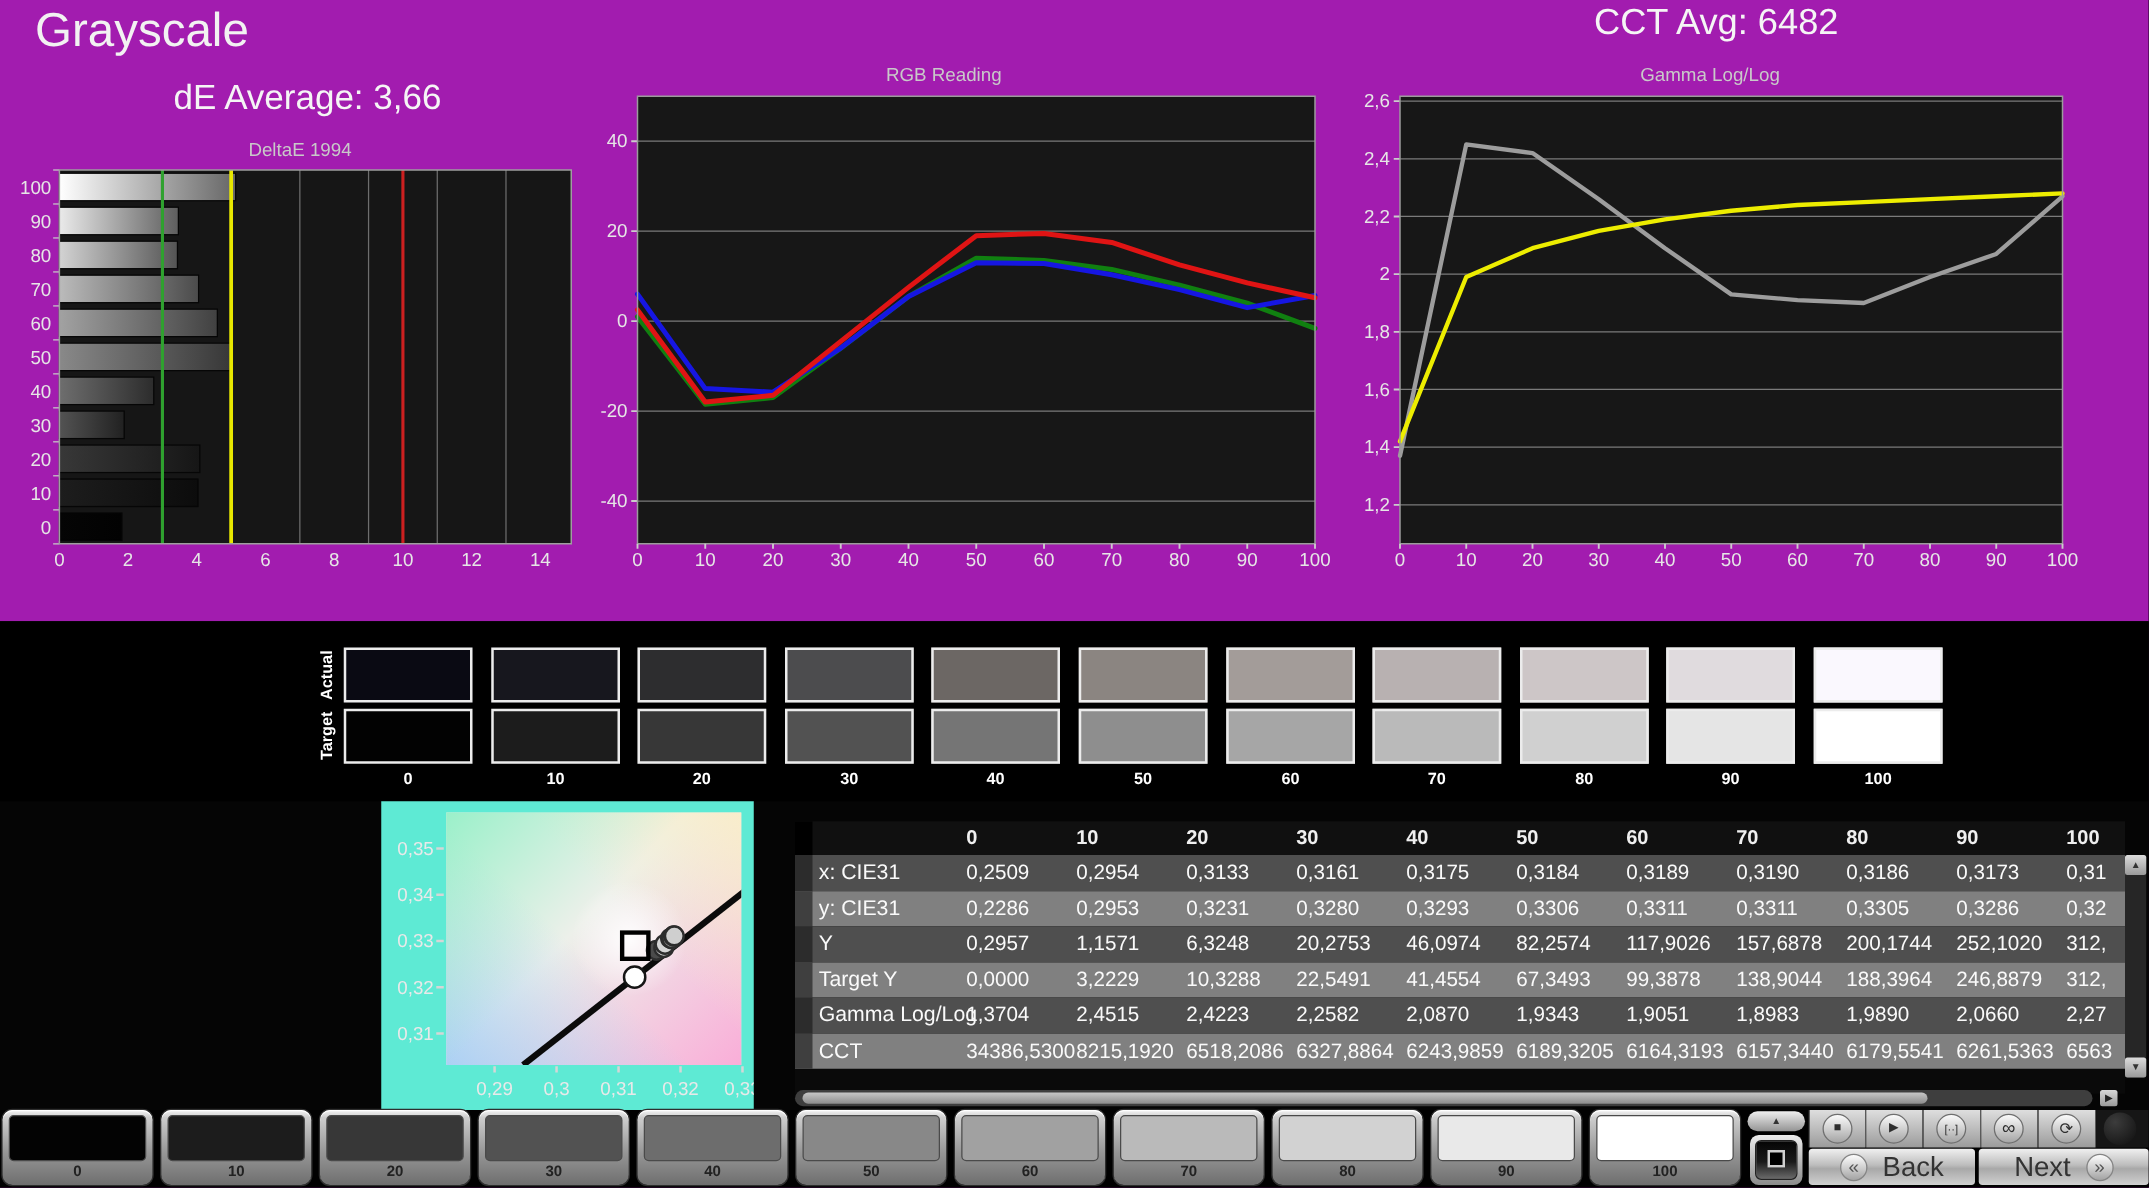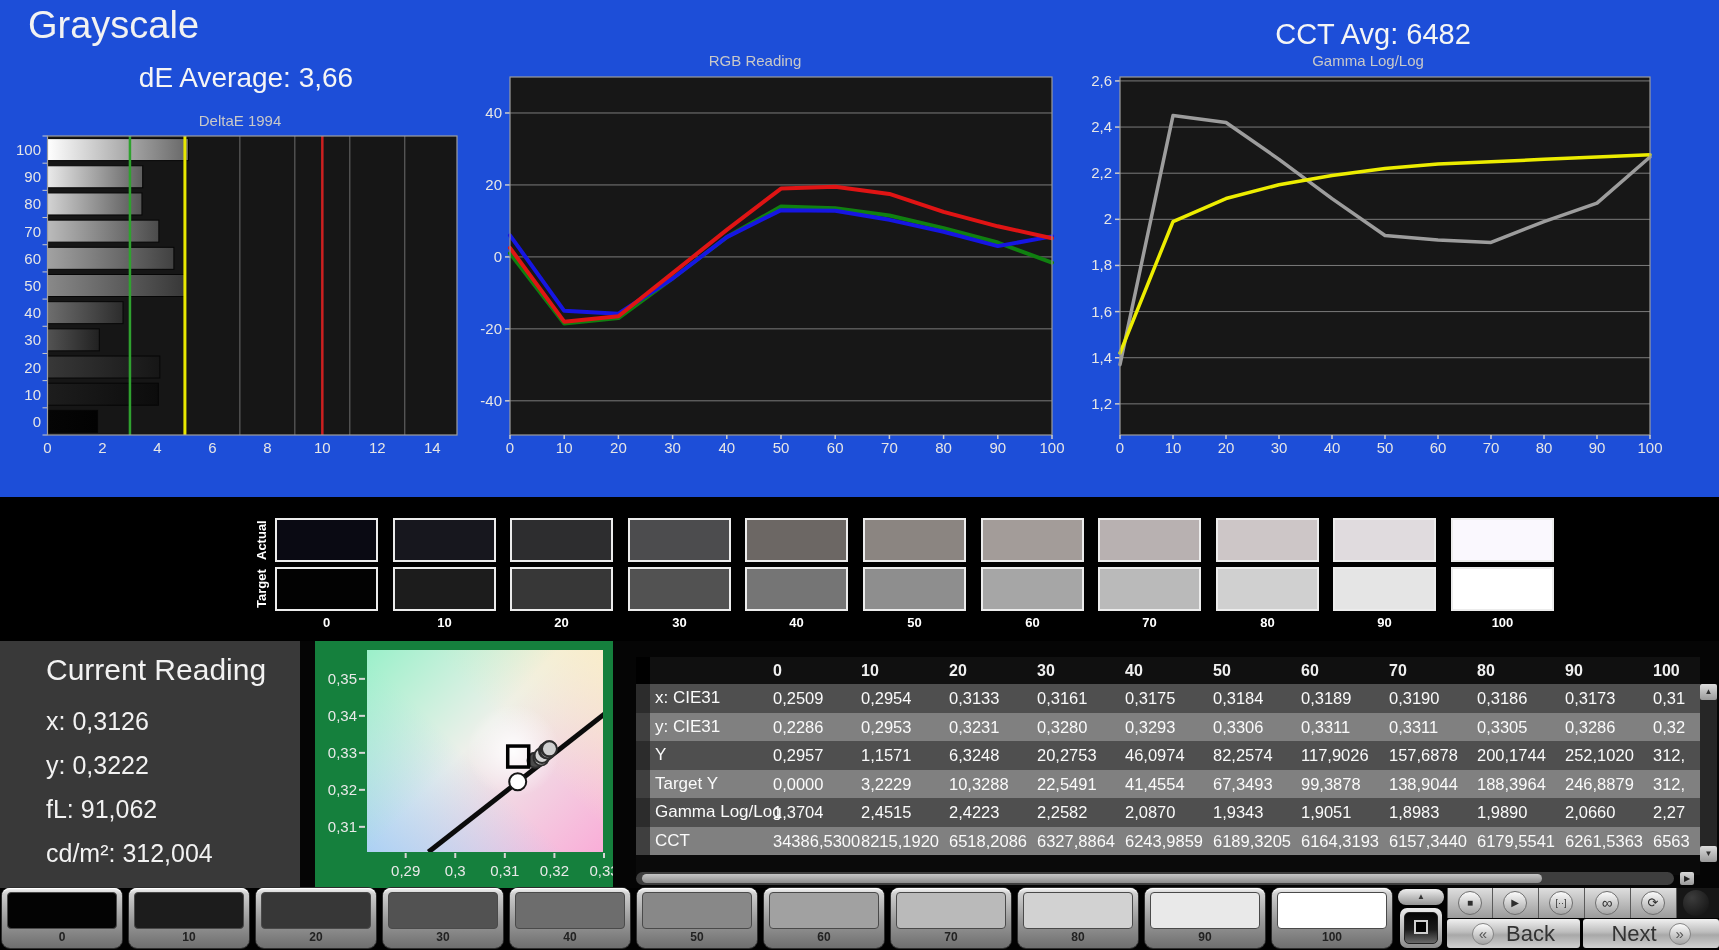--- a/index.html
+++ b/index.html
@@ -1,26 +1,26 @@
 <!DOCTYPE html>
 <html><head>
 <meta charset="utf-8">
 <style>
   *{box-sizing:border-box;margin:0;padding:0}
   html,body{width:1719px;height:950px;overflow:hidden;background:#000;
     font-family:"Liberation Sans",sans-serif;position:relative}
   #app{position:absolute;inset:0}
 
   
-  #top-section{position:absolute;left:0;top:0;width:1719px;height:497px;background:#1d4ed8}
+  #top-section{position:absolute;left:0;top:0;width:1719px;height:497px;background:#a21caf}
   .big-title{position:absolute;color:#f2f2f2;font-size:38px;white-space:nowrap}
   .stat{position:absolute;color:#f5f5f5;font-size:29px;text-align:center;width:400px;white-space:nowrap}
   #de-avg{left:46px;top:62px;width:400px;font-size:28px}
   #tg-stat{left:563px;top:6px}
-  #cct-stat{left:1173px;top:18px}
+  #cct-stat{left:1173px;top:2px}
   .chart-sub{position:absolute;color:#c9c9c9;font-size:15px;text-align:center;width:300px}
   #sub-de{left:90px;top:112px}
   #sub-rgb{left:605px;top:52px}
   #sub-gamma{left:1218px;top:52px}
   #de-svg{position:absolute;left:0;top:0}
   #rgb-svg{position:absolute;left:470px;top:0}
   #gamma-svg{position:absolute;left:1070px;top:0}
 
   
   #swatch-section{position:absolute;left:0;top:497px;width:1719px;height:144px;background:#000}
@@ -31,21 +31,21 @@
   .sw{position:absolute;width:103px;height:44px;border:2px solid #ececec}
   .sw-label{position:absolute;top:118px;width:103px;text-align:center;color:#fff;font-size:13px;font-weight:bold}
 
   
   #bottom-section{position:absolute;left:0;top:641px;width:1719px;height:247px;background:#050505}
   #reading-panel{position:absolute;left:0;top:0;width:300px;height:247px;background:#393939;color:#f2f2f2}
   .cr-title{position:absolute;left:46px;top:12px;font-size:30px}
   .cr-line{position:absolute;left:46px;font-size:25px;white-space:nowrap}
   #cr0{top:66px}#cr1{top:110px}#cr2{top:154px}#cr3{top:198px}
 
-  #cie-panel{position:absolute;left:315px;top:0;width:298px;height:247px;background:#15803d}
+  #cie-panel{position:absolute;left:305px;top:0;width:298px;height:247px;background:#5eead4}
   #cie-grad{position:absolute;left:52px;top:9px;width:236px;height:202px;
     background-color:#edf0ea;
     background-image:
       radial-gradient(circle at 62% 50%, rgba(255,255,255,0.95) 0%, rgba(255,255,255,0) 26%),
       linear-gradient(133deg, rgba(150,240,200,0.95) 0%, rgba(150,240,200,0) 45%),
       linear-gradient(226deg, rgba(250,238,200,0.9) 0%, rgba(250,238,200,0) 40%),
       linear-gradient(45deg, rgba(165,205,245,0.9) 0%, rgba(165,205,245,0) 45%),
       linear-gradient(315deg, rgba(250,170,215,0.95) 0%, rgba(250,170,215,0) 55%)}
   #cie-svg{position:absolute;left:0;top:0}
 
@@ -349,27 +349,20 @@
       <div class="sw-label" style="left: 1216px;">80</div>
       <div class="sw" style="left: 1333px; top: 21px; background: rgb(224, 219, 222);"></div>
       <div class="sw" style="left: 1333px; top: 70px; background: rgb(229, 229, 229);"></div>
       <div class="sw-label" style="left: 1333px;">90</div>
       <div class="sw" style="left: 1451px; top: 21px; background: rgb(250, 248, 254);"></div>
       <div class="sw" style="left: 1451px; top: 70px; background: rgb(255, 255, 255);"></div>
       <div class="sw-label" style="left: 1451px;">100</div>
     </div>
 
   <div id="bottom-section">
-    <div id="reading-panel">
-      <div class="cr-title">Current Reading</div>
-      <div class="cr-line" id="cr0">x: 0,3126</div>
-      <div class="cr-line" id="cr1">y: 0,3222</div>
-      <div class="cr-line" id="cr2">fL: 91,062</div>
-      <div class="cr-line" id="cr3">cd/m²: 312,004</div>
-    </div>
 
     <div id="cie-panel">
       <div id="cie-grad"></div>
       <svg id="cie-svg" width="298" height="247">
           <defs>
             <clipPath id="ciec">
               <rect x="52" y="9" width="236" height="202"></rect>
             </clipPath>
           </defs>
           <line x1="113.47899159663851" y1="211" x2="297.420168067227" y2="66.71428571428575" stroke="#0b0b0b" stroke-width="5" clip-path="url(#ciec)"></line>

